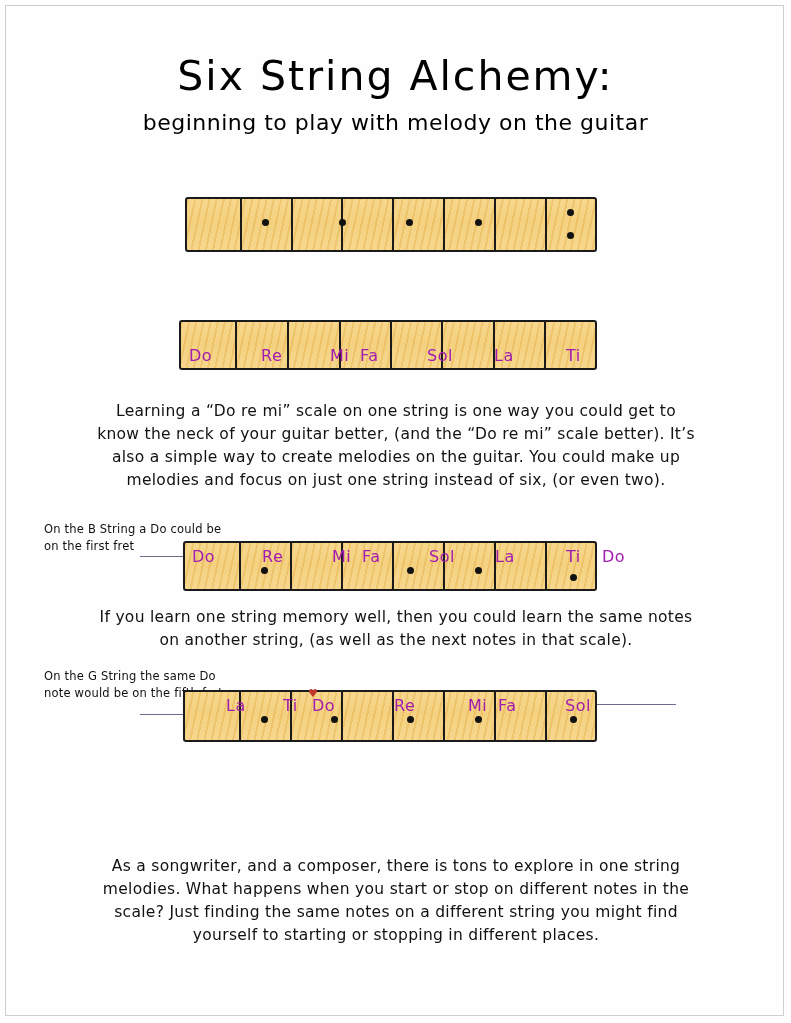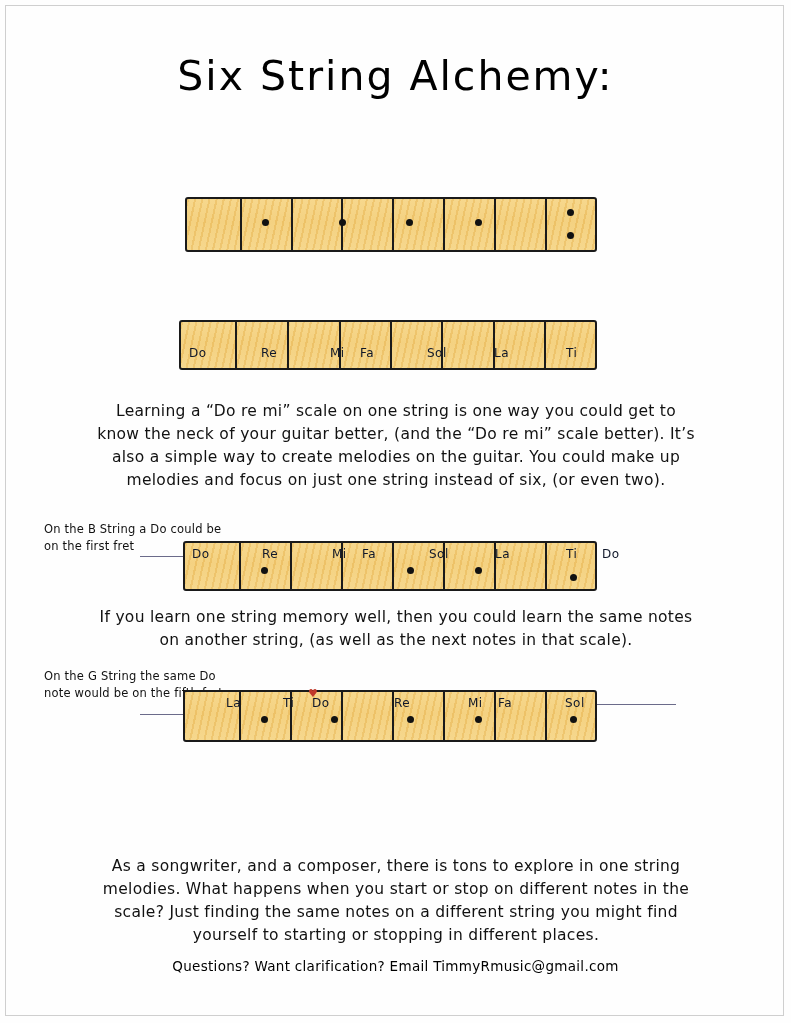--- a/index.html
+++ b/index.html
@@ -89,23 +89,23 @@
   }
   .dot {
     position: absolute;
     width: 7px;
     height: 7px;
     border-radius: 50%;
     background: #111;
   }
   .fretlabel {
     position: absolute;
-    font-size: 12px;
+    font-size: 16px;
     letter-spacing: 0.5px;
-    color: #0f172a;
+    color: #a21caf;
     white-space: nowrap;
   }
   .leader {
     position: absolute;
     height: 1px;
     background: #6b6b8a;
   }
   .heart {
     position: absolute;
     color: #c0392b;
@@ -120,20 +120,21 @@
     letter-spacing: 0.3px;
   }
 </style>
 </head>
 <body>
 
 <div class="page">
   <div class="page-border"></div>
 
   <div class="title">Six String Alchemy:</div>
+  <div class="subtitle">beginning to play with melody on the guitar</div>
 
 
   <div class="fretboard" style="left:185px; top:197px; width:412px; height:55px;">
     <div class="fret" style="left:53px;"></div>
     <div class="fret" style="left:104px;"></div>
     <div class="fret" style="left:154px;"></div>
     <div class="fret" style="left:205px;"></div>
     <div class="fret" style="left:256px;"></div>
     <div class="fret" style="left:307px;"></div>
     <div class="fret" style="left:358px;"></div>
@@ -215,14 +216,13 @@
   <div class="fretlabel" style="left:312px; top:696px;">Do</div>
   <div class="fretlabel" style="left:394px; top:696px;">Re</div>
   <div class="fretlabel" style="left:468px; top:696px;">Mi</div>
   <div class="fretlabel" style="left:498px; top:696px;">Fa</div>
   <div class="fretlabel" style="left:565px; top:696px;">Sol</div>
   <div class="heart" style="left:308px; top:687px;">♥</div>
 
 
   <div class="para" style="left:96px; top:855px; width:600px;">As a songwriter, and a composer, there is tons to explore in one string melodies. What happens when you start or stop on different notes in the scale?  Just finding the same notes on a different string you might find yourself to starting or stopping in different places.</div>
 
-  <div class="footer" style="top:958px;">Questions?  Want clarification?  Email TimmyRmusic@gmail.com</div>
 </div>
 
 </body></html>

